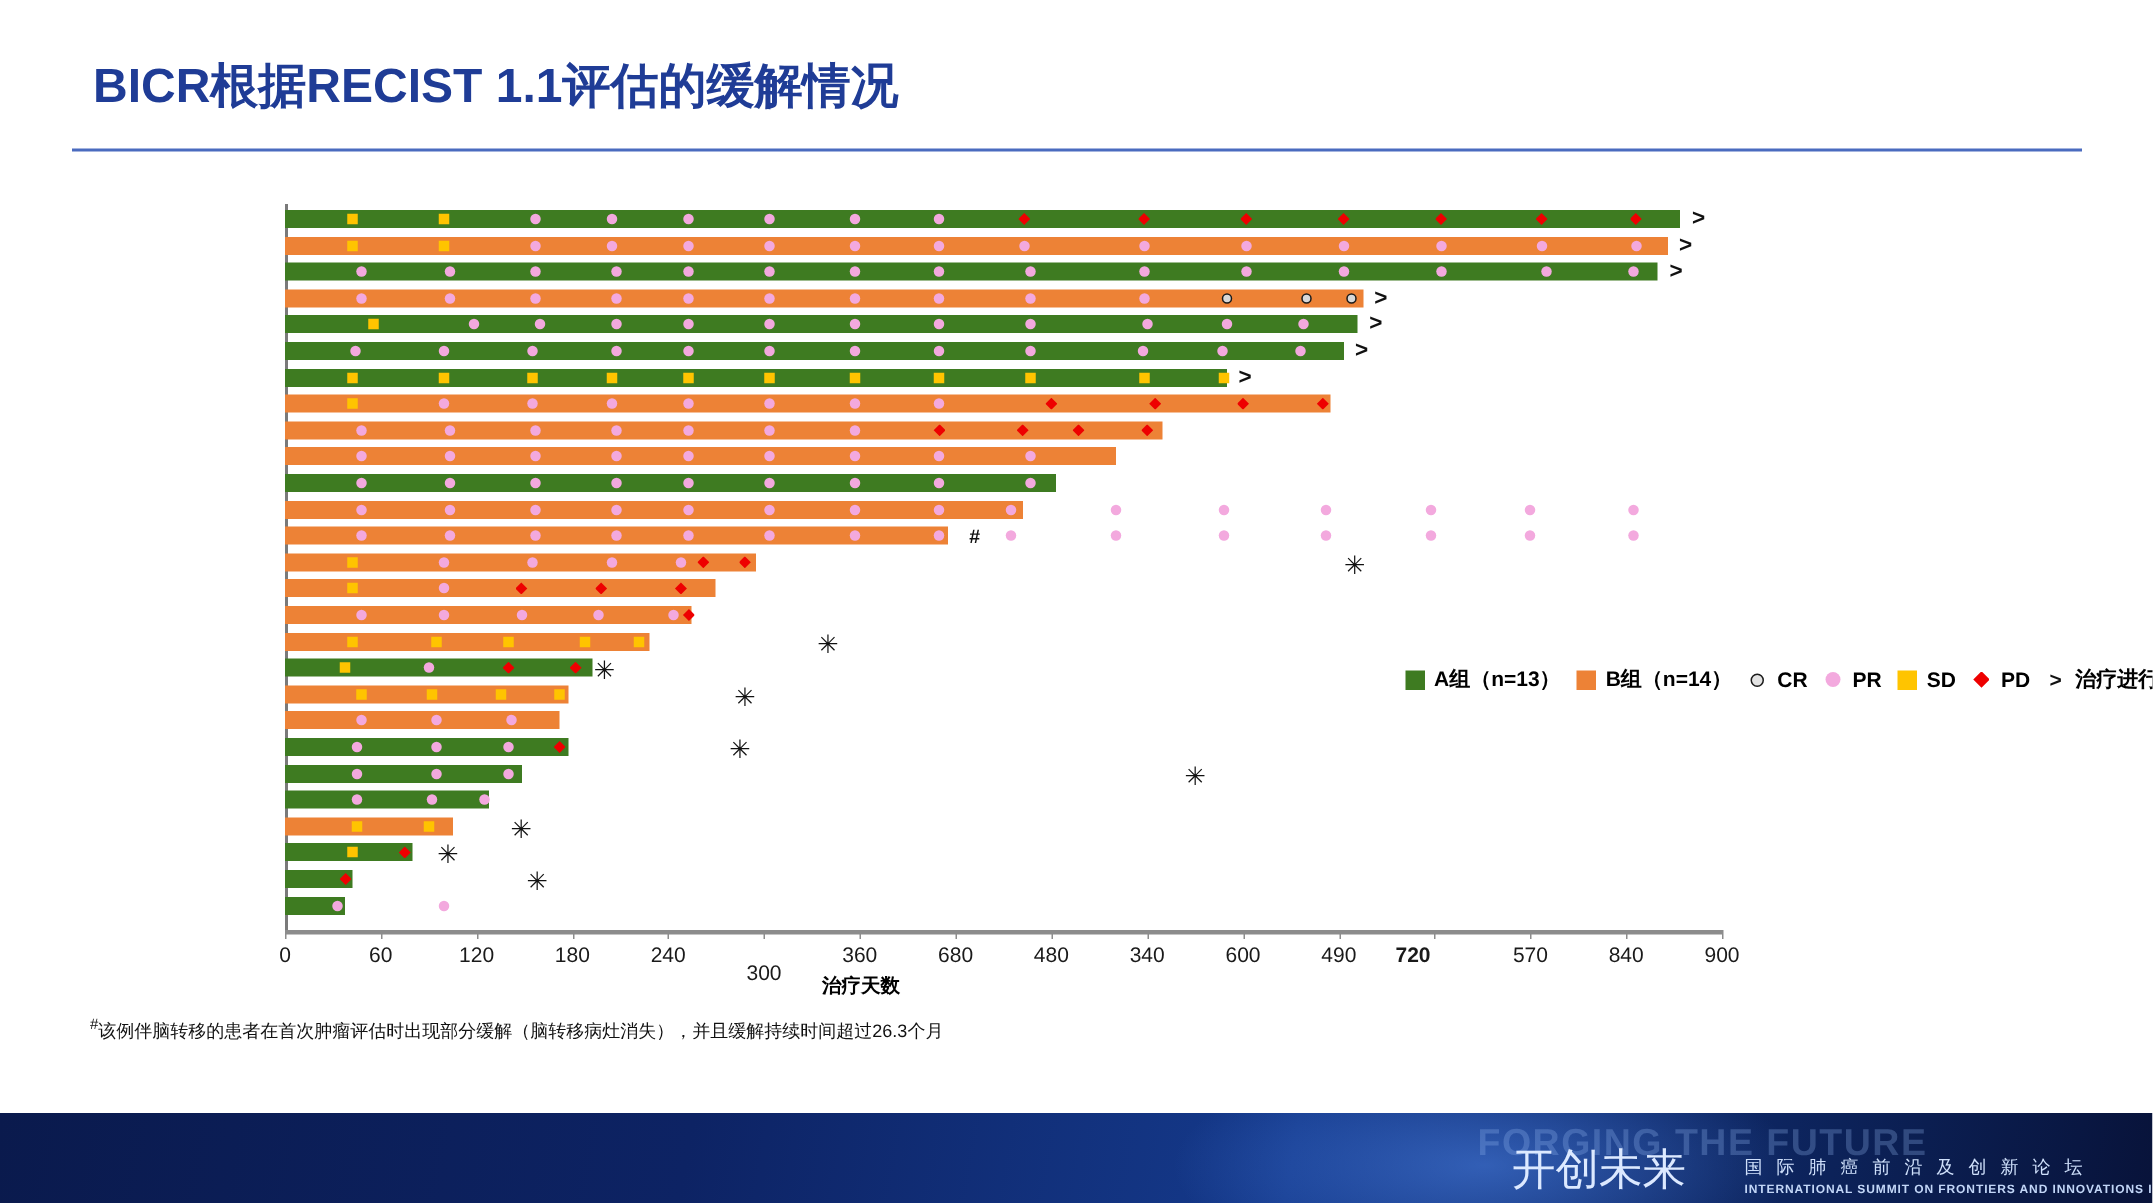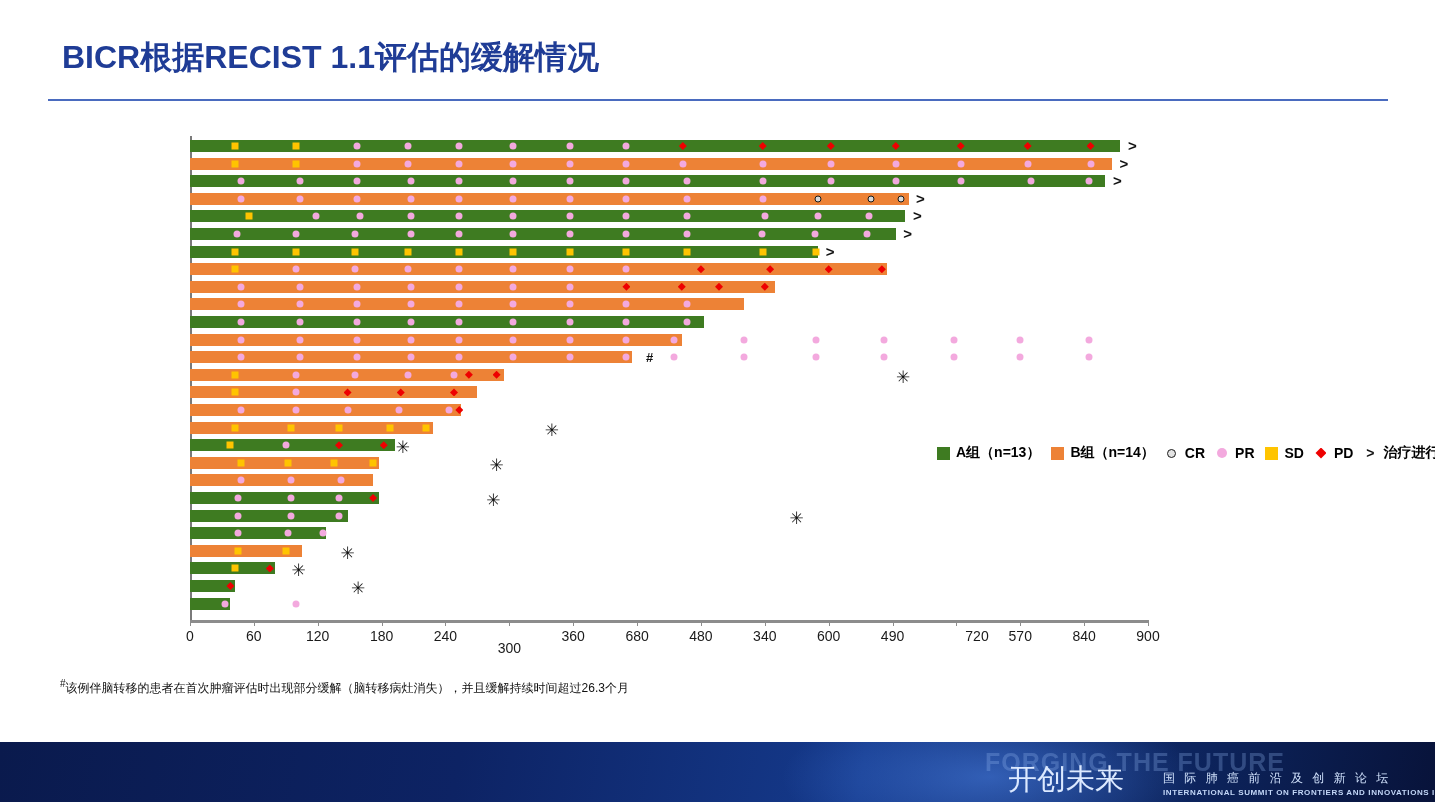--- a/index.html
+++ b/index.html
@@ -478,28 +478,29 @@
       <div class="x-tick-label" style="left: 637.067px;">680</div>
       <div class="x-tick" style="left: 700.933px;"></div>
       <div class="x-tick-label" style="left: 700.933px;">480</div>
       <div class="x-tick" style="left: 764.8px;"></div>
       <div class="x-tick-label" style="left: 764.8px;">340</div>
       <div class="x-tick" style="left: 828.667px;"></div>
       <div class="x-tick-label" style="left: 828.667px;">600</div>
       <div class="x-tick" style="left: 892.533px;"></div>
       <div class="x-tick-label" style="left: 892.533px;">490</div>
       <div class="x-tick" style="left: 956.4px;"></div>
-      <div class="x-tick-label" style="left: 977px;">720</div>
+      <div class="x-tick-label" style="left: 942px; font-weight: bold;">720</div>
       <div class="x-tick" style="left: 1020.27px;"></div>
       <div class="x-tick-label" style="left: 1020.27px;">570</div>
       <div class="x-tick" style="left: 1084.13px;"></div>
       <div class="x-tick-label" style="left: 1084.13px;">840</div>
       <div class="x-tick" style="left: 1148px;"></div>
       <div class="x-tick-label" style="left: 1148px;">900</div>
     </div>
+  <div id="x-axis-title">治疗天数</div>
 </div>
 
 <div id="legend">
     <div class="legend-row">
       <div class="legend-sym">
         <div class="sw-box" style="background: rgb(62, 123, 33);"></div>
       </div>
       <div class="legend-label">A组（n=13）</div>
     </div>
     <div class="legend-row">

